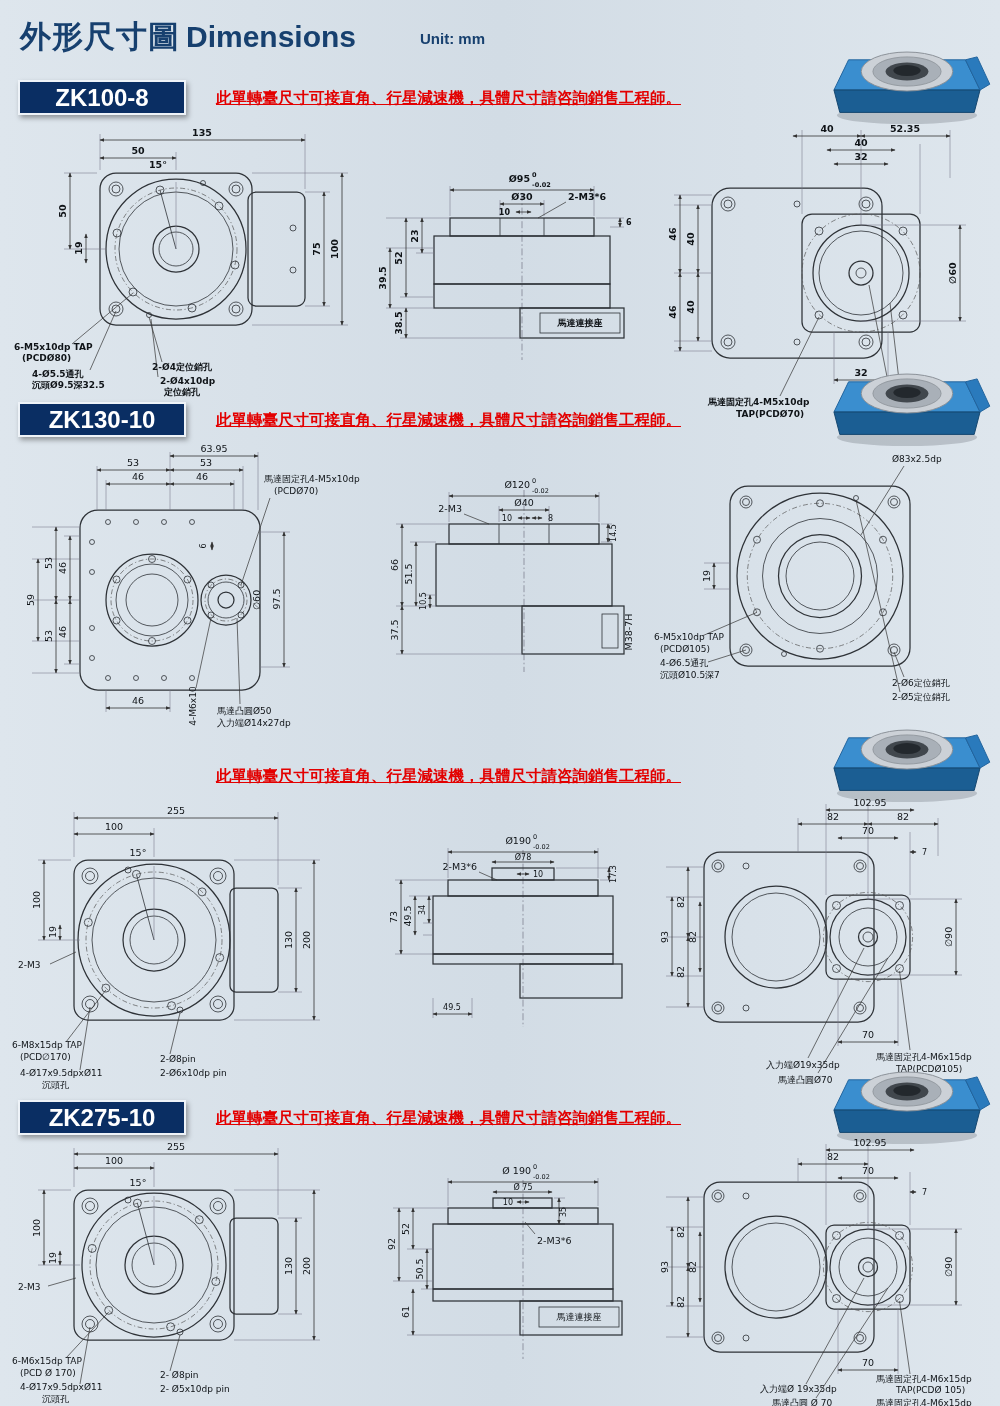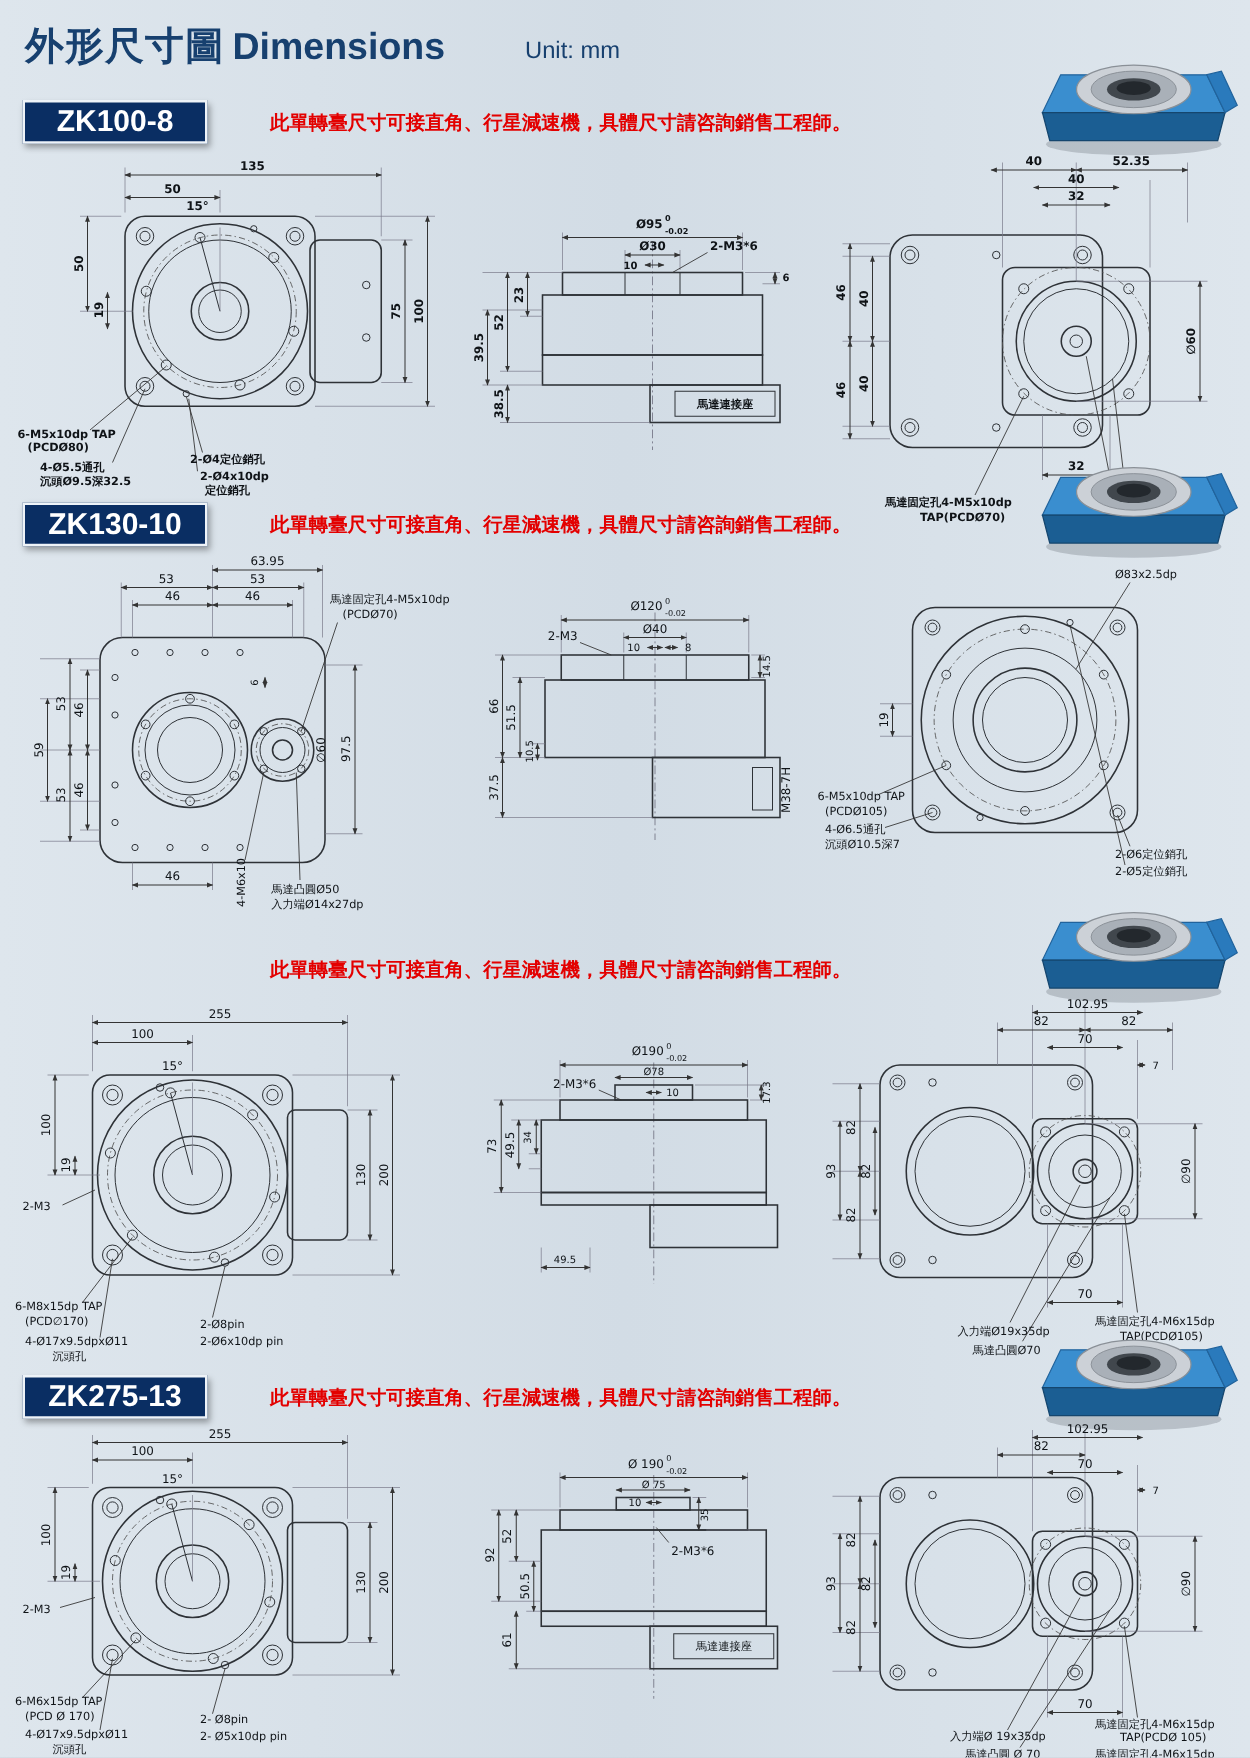--- a/index.html
+++ b/index.html
@@ -2,26 +2,26 @@
 <html><head>
 <meta charset="utf-8">
 <style>
   *{margin:0;padding:0;box-sizing:border-box;}
   body{font-family:"Liberation Sans","DejaVu Sans",sans-serif;background:#c9d3dc;}
   .page{position:relative;width:1000px;height:1406px;margin:0 auto;overflow:hidden;
         background:linear-gradient(90deg,#dee6ed 0%,#d2dce5 50%,#dee6ed 100%);}
   .hdr{position:absolute;top:16px;left:20px;white-space:nowrap;text-align:center;}
   .title-zh{font-size:31px;font-weight:bold;color:#17406f;letter-spacing:1px;}
   .title-en{font-size:30px;font-weight:bold;color:#17406f;margin-left:6px;}
-  .unit{position:absolute;top:30px;left:420px;font-size:19px;font-weight:normal;color:#17406f;}
+  .unit{position:absolute;top:30px;left:420px;font-size:15px;font-weight:bold;color:#17406f;}
   .sec{position:absolute;left:0;width:1000px;}
-  .badge{position:absolute;left:18px;top:2px;width:148px;height:35px;background:#0a2e63;
+  .badge{position:absolute;left:18px;top:2px;width:168px;height:35px;background:#0a2e63;
          border:2px solid #eef3f8;box-shadow:2px 3px 5px rgba(0,0,0,.35);color:#fff;
          font-size:24px;font-weight:bold;display:flex;align-items:center;justify-content:center;}
-  .note{position:absolute;left:216px;top:10px;color:#e30000;font-weight:bold;font-size:15.5px;}
+  .note{position:absolute;left:216px;top:10px;color:#e30000;font-weight:bold;font-size:15.5px;text-decoration:underline;}
   .render{position:absolute;right:8px;top:-62px;width:170px;height:112px;}
   .draw{position:absolute;left:0;top:40px;width:1000px;}
   svg.dw{position:absolute;overflow:visible;font-family:"DejaVu Sans",sans-serif;}
   .ol{fill:none;stroke:#2e3237;stroke-width:1.25;}
   .md{fill:none;stroke:#2e3237;stroke-width:0.8;}
   .dash{fill:none;stroke:#555;stroke-width:0.7;stroke-dasharray:5 2.5 1.2 2.5;}
   .cln{fill:none;stroke:#667;stroke-width:0.6;stroke-dasharray:7 2.5 1.6 2.5;}
   .dim{stroke:#333;stroke-width:0.8;fill:none;marker-start:url(#arr);marker-end:url(#arr);}
   .ext{stroke:#778;stroke-width:0.55;fill:none;}
   .ldr{stroke:#333;stroke-width:0.7;fill:none;}
@@ -672,21 +672,21 @@
           <text class="cl" x="248" y="276">TAP(PCDØ105)</text>
           <text class="cl" x="228" y="291">馬達固定孔4-M6x15dp</text>
           <text class="cl" x="248" y="303">TAP(PCD Ø 90)</text>
         </g>
       </svg>
     </div>
   </div>
 
   <div class="sec" style="top:1098px;height:308px;">
     <div class="badge">
-        <span>ZK275-13</span>
+        <span>ZK275-10</span>
       </div>
     <div class="note">此單轉臺尺寸可接直角、行星減速機，具體尺寸請咨詢銷售工程師。</div>
     <svg class="render" viewBox="0 0 170 115">
       <g>
         <ellipse cx="85" cy="102" rx="72" ry="9" fill="rgba(20,30,40,.18)"></ellipse>
         <polygon points="25,45 145,45 160,76 10,76" fill="#3a8ecf" stroke="#21639c" stroke-width="1"></polygon>
         <polygon points="10,76 160,76 154,99 16,99" fill="#1b5e93" stroke="#15466e" stroke-width="1"></polygon>
         <polygon points="145,45 160,76 170,70 157,42" fill="#2a7abc" stroke="#21639c" stroke-width="1"></polygon>
         <ellipse cx="85" cy="57" rx="47" ry="20" fill="#ccd1d7" stroke="#8a9097" stroke-width="1"></ellipse>
         <ellipse cx="85" cy="57" rx="35" ry="15" fill="#a9b0b8" stroke="#8a9097" stroke-width="0.8"></ellipse>

